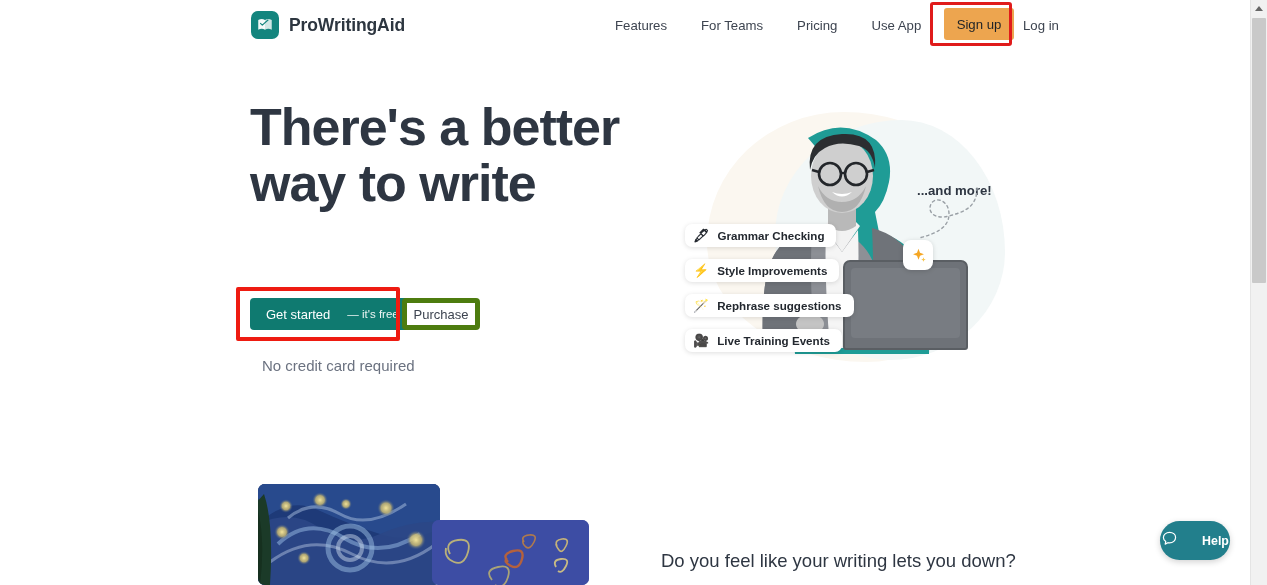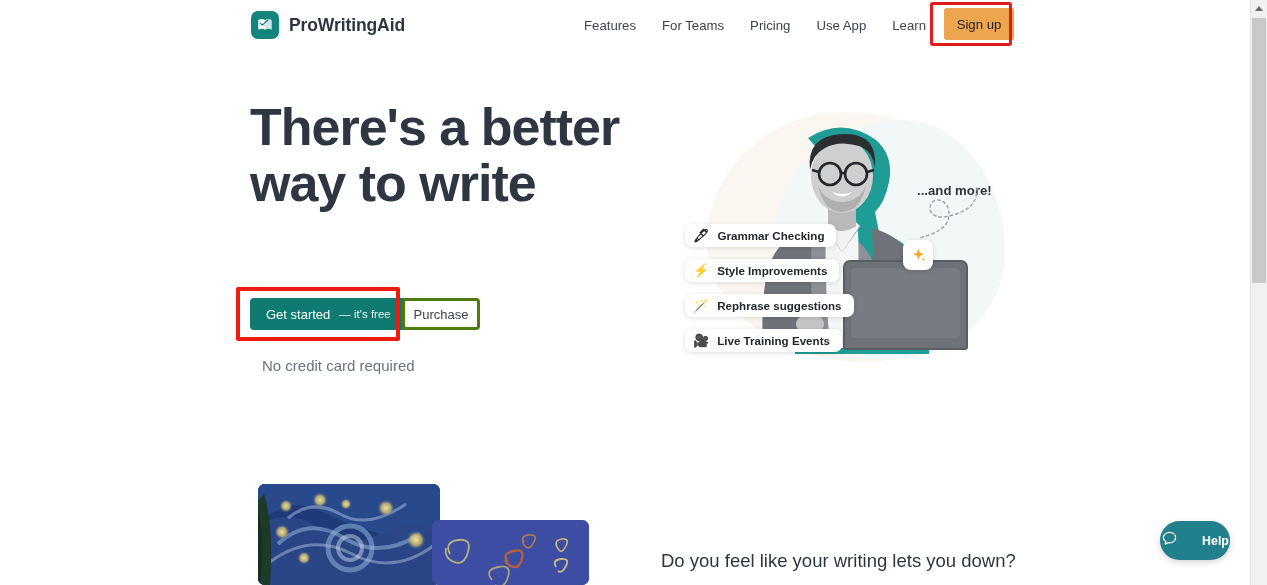--- a/index.html
+++ b/index.html
@@ -70,23 +70,23 @@
     display: flex; align-items: center; justify-content: center;
   }
   .logo-text {
     font-size: 17.5px;
     font-weight: bold;
     color: #2d3640;
     letter-spacing: -0.1px;
   }
   .nav {
     position: absolute;
-    left: 571px; top: 0;
+    left: 602px; top: 0;
     height: 50px;
-    display: flex; align-items: center; gap: 0px;
+    display: flex; align-items: center; gap: 8px;
   }
   .nav-item {
     font-size: 13.2px;
     color: #3d4450;
     padding: 6px 13px;
     cursor: pointer;
     white-space: nowrap;
   }
   .signup-highlight {
     position: absolute;
@@ -143,32 +143,32 @@
     left: 250px; top: 298px;
     height: 32px;
     padding: 0 16px;
     background: #0f7a70;
     border: none;
     border-radius: 4px;
     color: #ffffff;
     font-size: 13px;
     font-family: "Liberation Sans", sans-serif;
     cursor: pointer;
-    display: flex; align-items: center; gap: 9px;
+    display: flex; align-items: center; gap: 17px;
   }
   .btn-getstarted .free {
     font-size: 11.5px;
     opacity: 0.92;
   }
   .btn-purchase {
     position: absolute;
     left: 402px; top: 298px;
     width: 78px; height: 32px;
     background: #ffffff;
-    border: 3px solid #4d7c0f;
+    border: 5px solid #4d7c0f;
     border-radius: 4px;
     color: #3d4450;
     font-size: 13px;
     font-family: "Liberation Sans", sans-serif;
     cursor: pointer;
   }
   .nocard {
     position: absolute;
     left: 262px; top: 357px;
     font-size: 15px;

